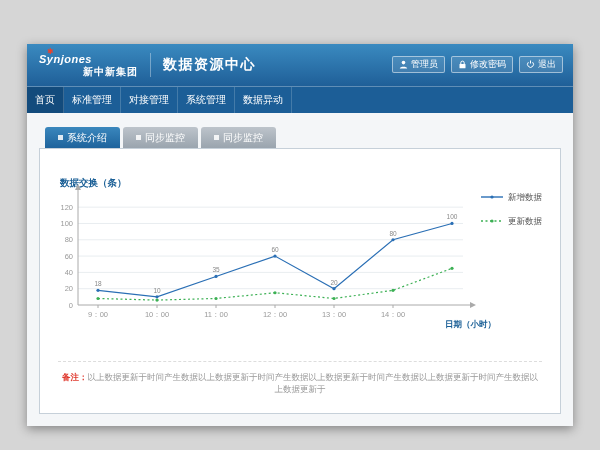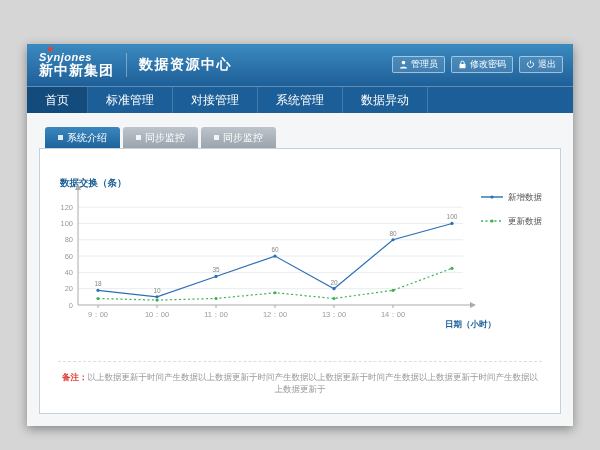--- a/index.html
+++ b/index.html
@@ -8,33 +8,33 @@
 
   .page { position:absolute; left:27px; top:44px; width:546px; height:382px;
           background:#f4f6f8; box-shadow:0 3px 10px rgba(0,0,0,0.38); }
 
   
   .header { height:42px; background:linear-gradient(#3a8ac0,#1f5f98); display:flex;
             align-items:center; position:relative; }
   .logo { margin-left:12px; color:#fff; line-height:1.1; position:relative; }
   .logo-top { font-size:11px; font-weight:bold; font-style:italic; letter-spacing:0.5px; display:block; }
   .logo-star { position:absolute; left:8px; top:-5px; color:#e8432e; font-size:8px; font-style:normal; }
-  .logo-bottom { font-size:14px; font-weight:bold; display:block; letter-spacing:1px; }
+  .logo-bottom { font-size:10px; font-weight:bold; display:block; letter-spacing:1px;margin-left:44px; }
   .header-divider { width:1px; height:24px; background:rgba(255,255,255,0.35); margin:0 12px; }
   .app-title { color:#fff; font-size:14px; font-weight:bold; letter-spacing:1.5px; }
   .header-actions { position:absolute; right:10px; top:12px; display:flex; gap:6px; }
   .hbtn { display:flex; align-items:center; gap:3px; background:rgba(255,255,255,0.12);
           border:1px solid rgba(255,255,255,0.5); border-radius:2px; color:#fff;
           font-size:9px; padding:0 6px; height:17px; cursor:pointer; white-space:nowrap; }
   .hbtn svg { display:block; }
 
   
   .nav { height:27px; background:#1c5e97; border-top:1px solid rgba(255,255,255,0.3);
          display:flex; align-items:stretch; }
-  .nav-item { color:#fff; font-size:12px; padding:0 18px; display:flex; align-items:center;
+  .nav-item { color:#fff; font-size:10px; padding:0 8px; display:flex; align-items:center;
               border-right:1px solid rgba(255,255,255,0.18); cursor:pointer; }
   .nav-item.active { background:#134b7c; }
 
   
   .content { position:absolute; top:69px; left:0; right:0; bottom:0; padding:14px 12px 0; }
   .tabs { display:flex; gap:3px; margin-left:6px; height:21px; }
   .tab { font-size:10px; color:#fff; padding:0 13px; border-radius:3px 3px 0 0;
          background:linear-gradient(#bdc4cb,#9aa4ae); display:flex; align-items:center; gap:4px; cursor:pointer; }
   .tab.active { background:linear-gradient(#3a87bd,#1e639c); }
   .tab-icon { width:5px; height:5px; background:rgba(255,255,255,0.85); display:inline-block; }

